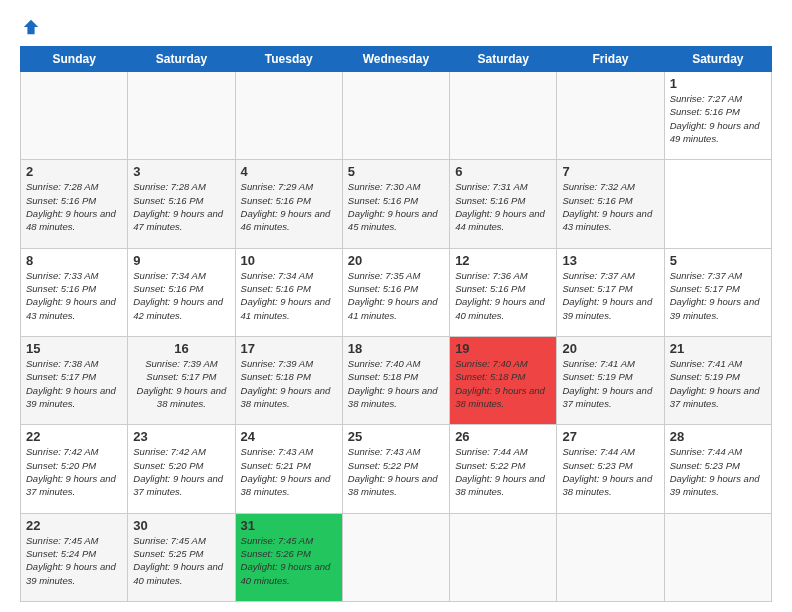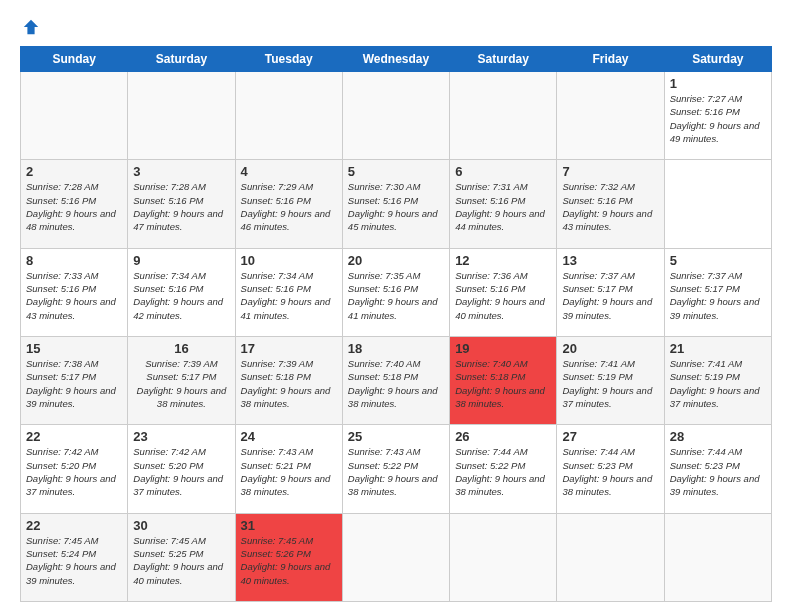--- a/index.html
+++ b/index.html
@@ -261,21 +261,21 @@
         </tr>
         <tr>
           <td style="background: rgb(245, 245, 245);">
             <span class="day-num">22</span>
             <div class="day-info">Sunrise: 7:45 AM<br>Sunset: 5:24 PM<br>Daylight: 9 hours and 39 minutes.</div>
           </td>
           <td style="background: rgb(245, 245, 245);">
             <span class="day-num">30</span>
             <div class="day-info">Sunrise: 7:45 AM<br>Sunset: 5:25 PM<br>Daylight: 9 hours and 40 minutes.</div>
           </td>
-          <td style="background: #ef4444;">
+          <td style="background: #22c55e;">
             <span class="day-num">31</span>
             <div class="day-info">Sunrise: 7:45 AM<br>Sunset: 5:26 PM<br>Daylight: 9 hours and 40 minutes.</div>
           </td>
           <td class="empty-cell"></td>
           <td class="empty-cell"></td>
           <td class="empty-cell"></td>
           <td class="empty-cell"></td>
         </tr>
       </tbody>
   </table>

